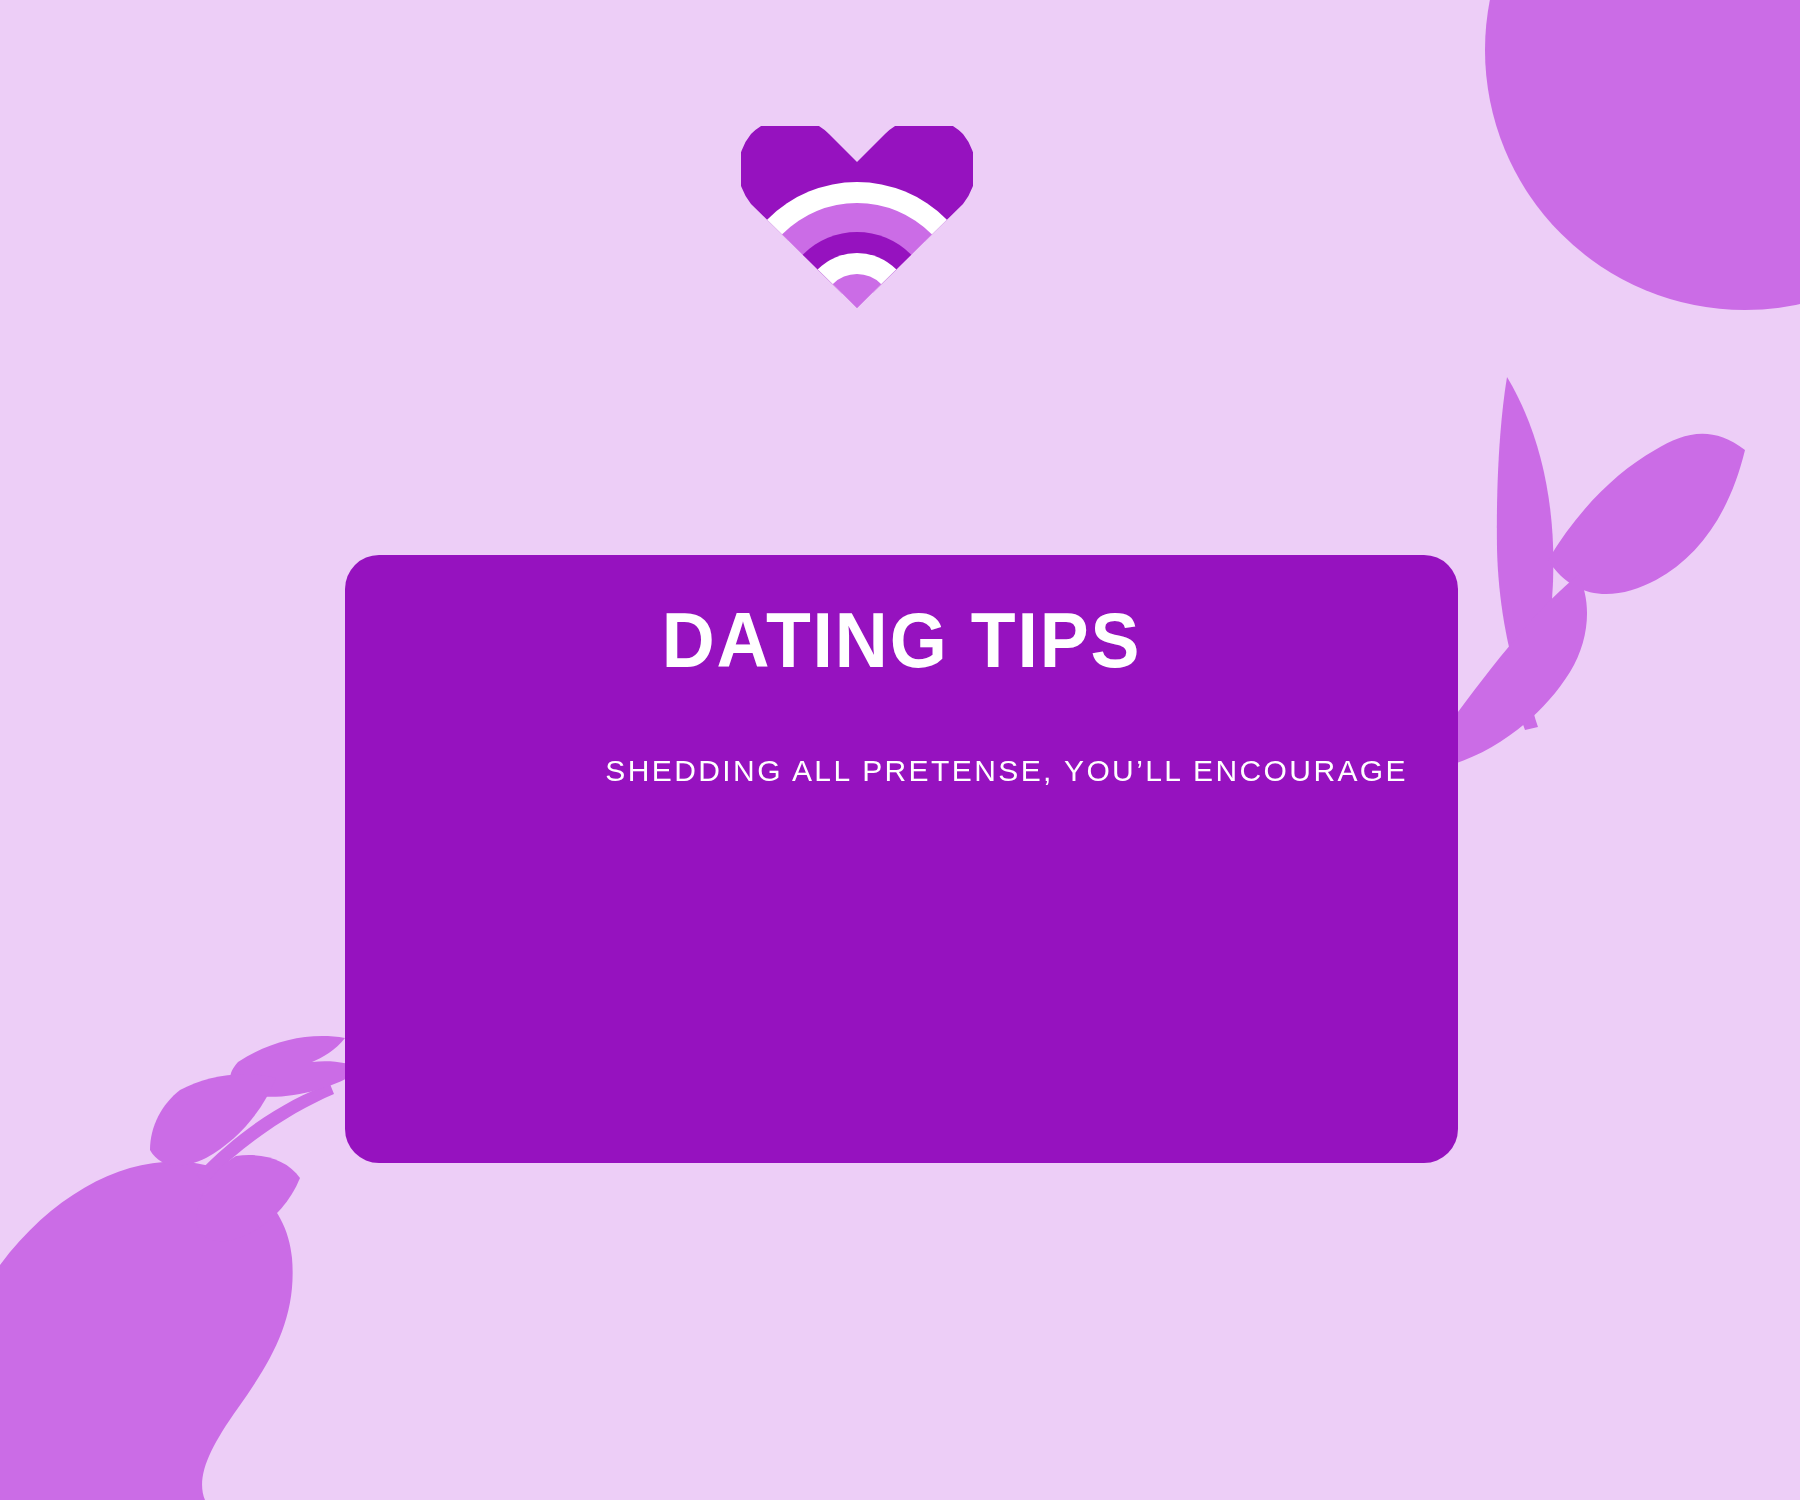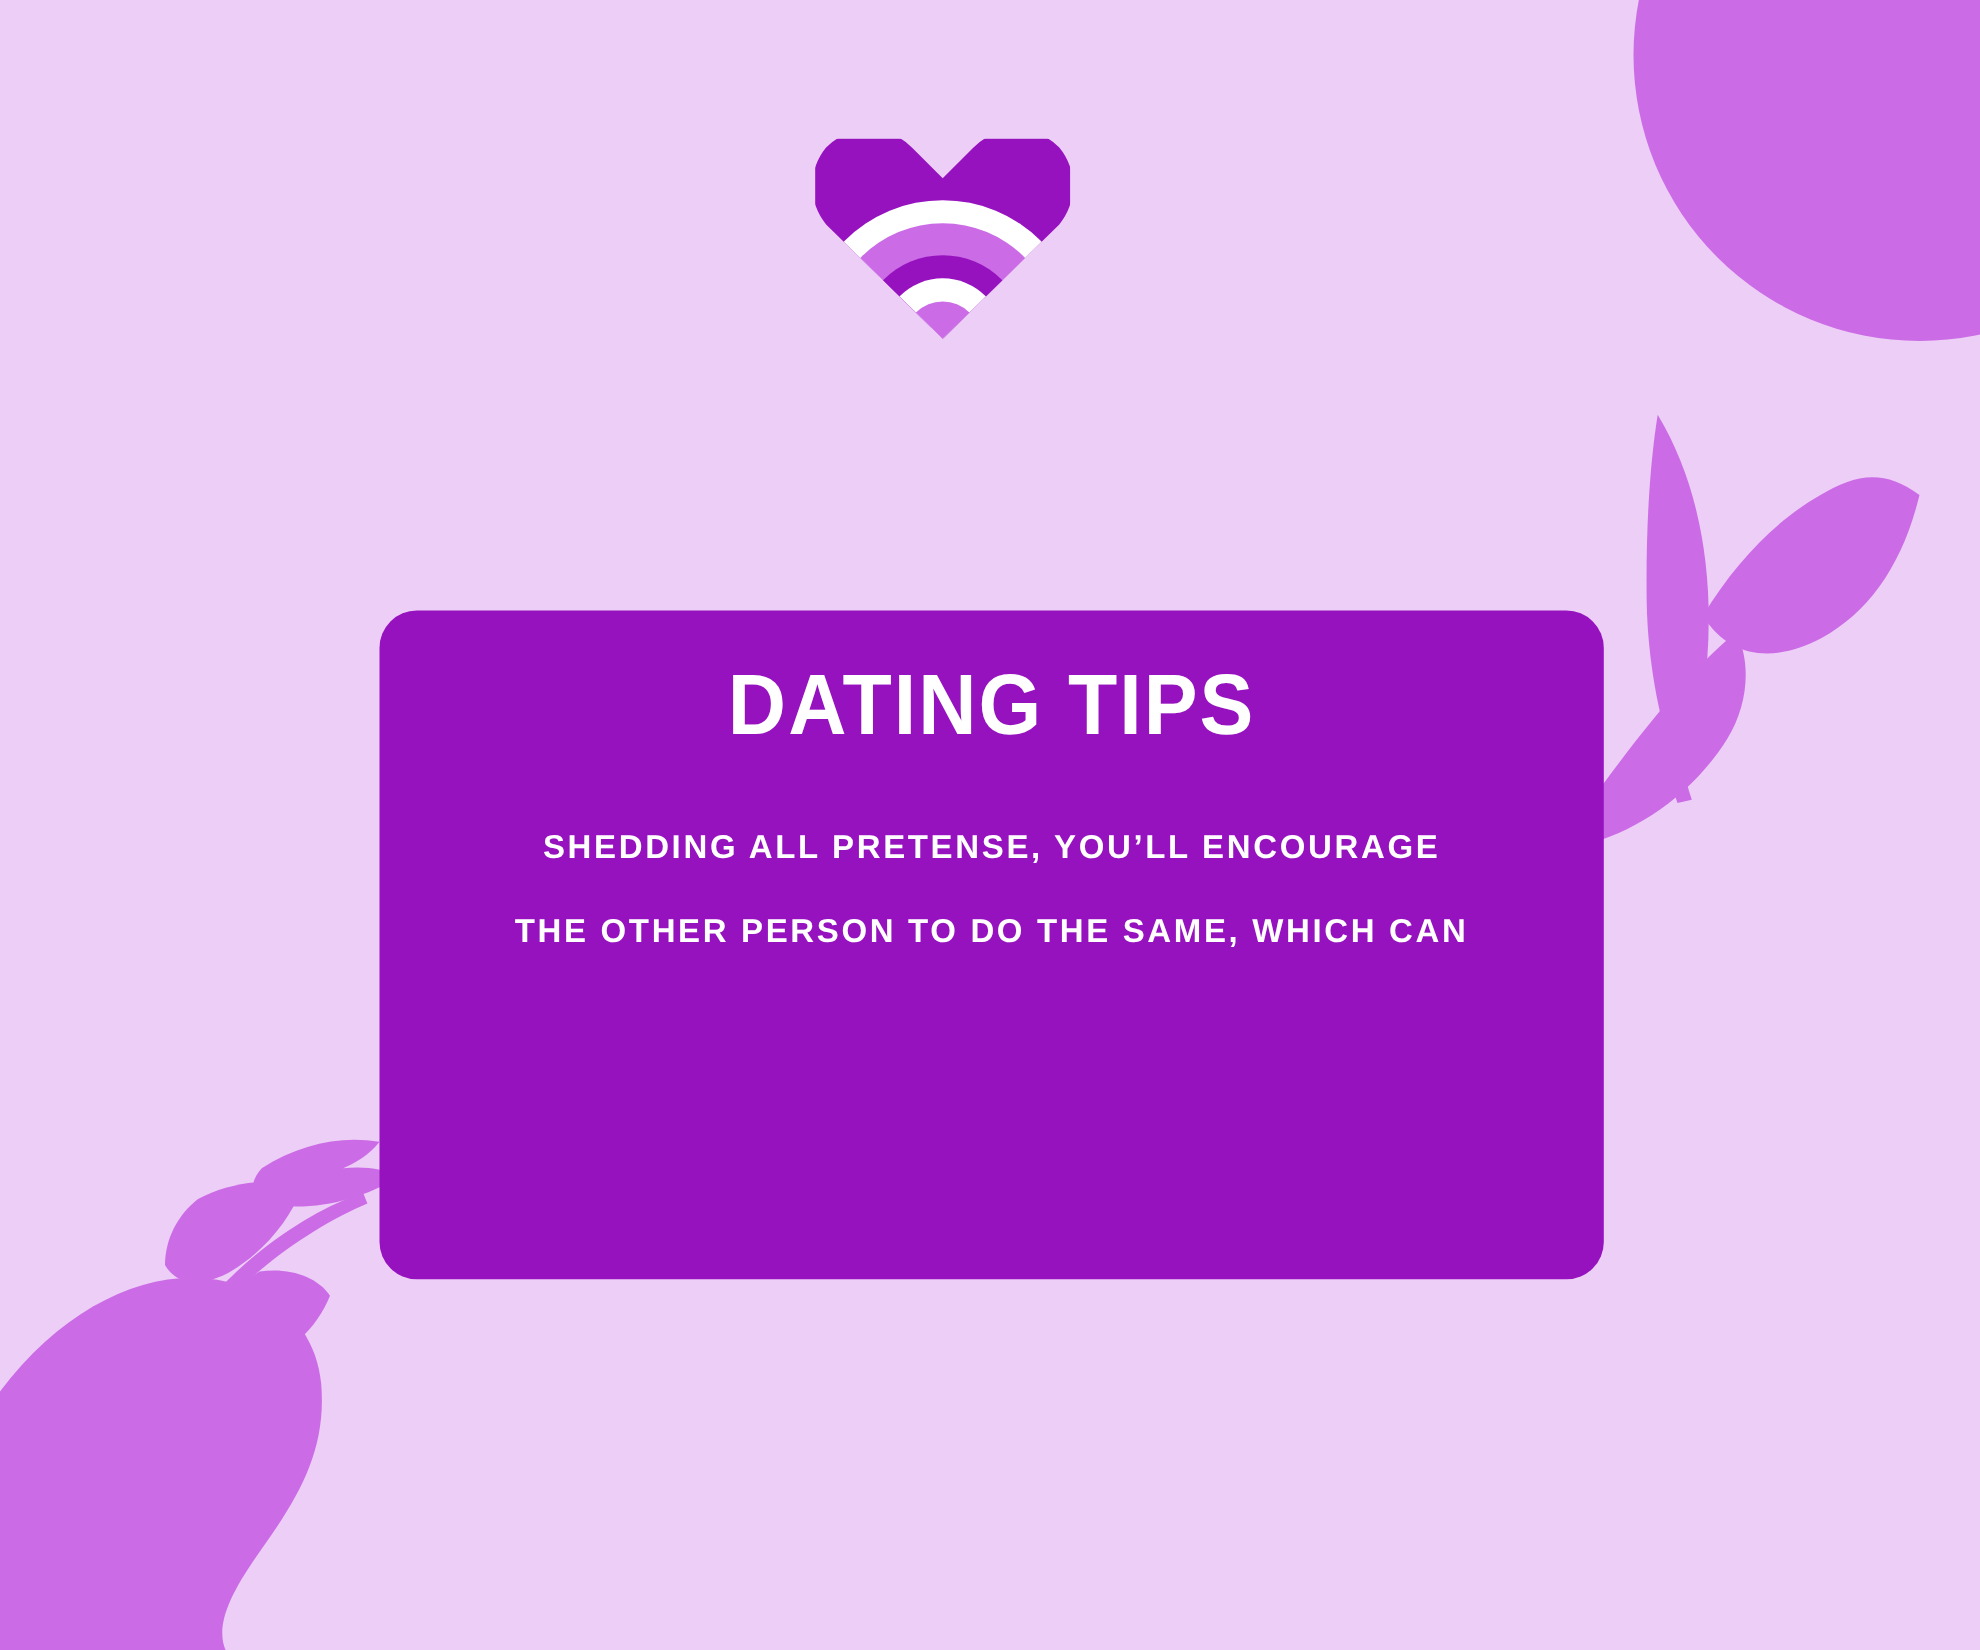--- a/index.html
+++ b/index.html
@@ -71,25 +71,25 @@
     transform: scaleX(0.94);
     transform-origin: center top;
   }
 
   .card-body {
     position: absolute;
     left: 50px;
     right: 50px;
     top: 178px;
     margin: 0;
-    text-align: center;
+    text-align: right;
     color: #FFFFFF;
     font-family: "Liberation Sans", "DejaVu Sans", sans-serif;
     font-size: 30px;
-    font-weight: 700;
+    font-weight: 400;
     letter-spacing: 2.4px;
     line-height: 76px;
     text-transform: uppercase;
   }
   .card-body .body-line { display: block; white-space: nowrap; }
 </style>
 </head>
 <body>
 
 <div id="stage">
@@ -175,17 +175,16 @@
         <circle cx="116" cy="182" r="34" fill="#CB6CE6"></circle>
       </g>
     </svg>
   </div>
 
   <div class="card">
     <h1 class="card-title">DATING TIPS</h1>
 
     <div class="card-body">
       <span class="body-line">SHEDDING ALL PRETENSE, YOU’LL ENCOURAGE</span>
-      <span class="body-line">THE OTHER PERSON TO DO THE SAME, WHICH CAN</span>
     </div>
   </div>
 
 </div>
 
 </body></html>

